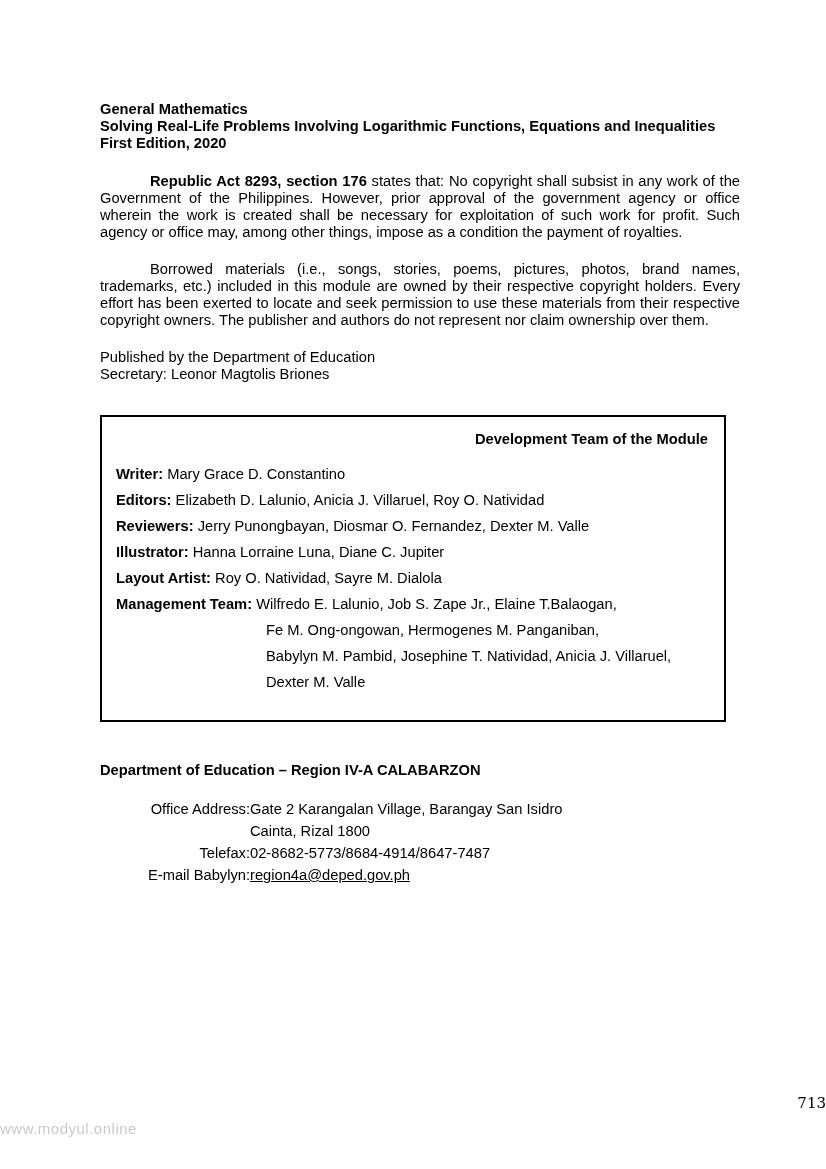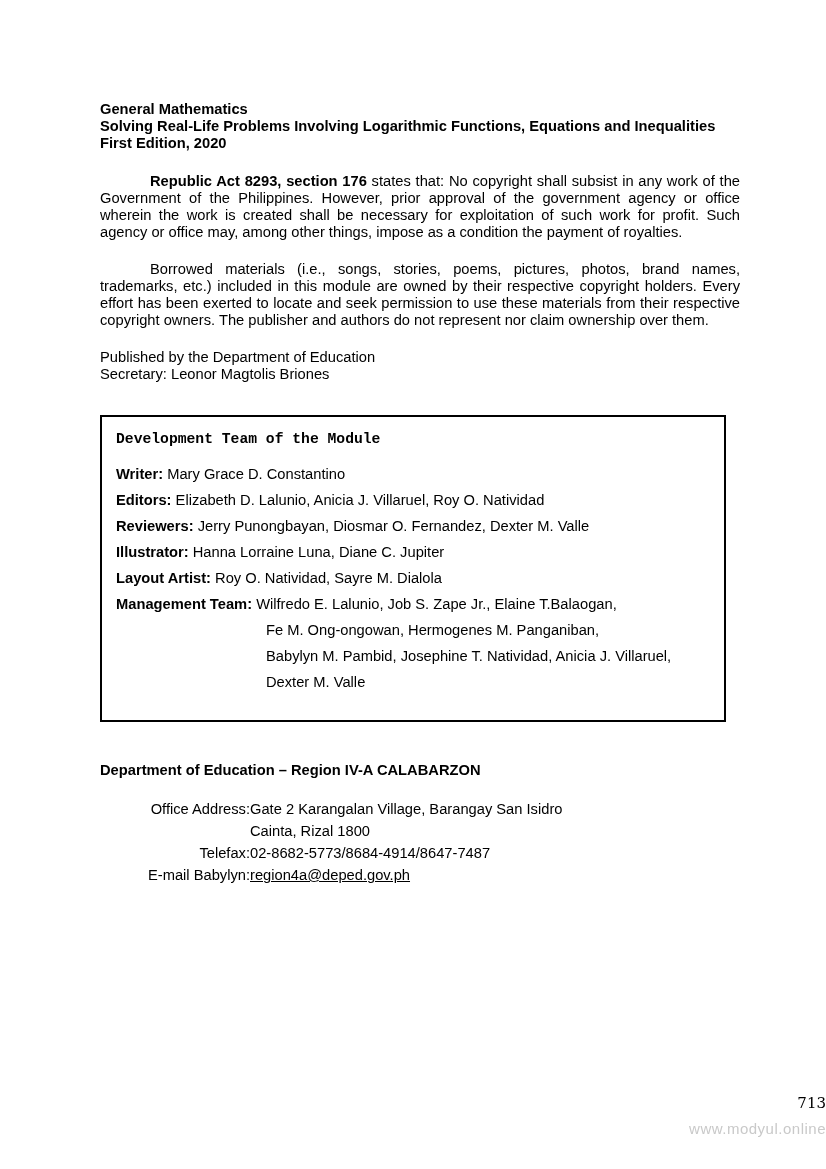--- a/index.html
+++ b/index.html
@@ -28,24 +28,23 @@
     margin-bottom: 20px;
   }
   .publisher { margin-bottom: 32px; }
   .dev-box {
     width: 626px;
     border: 2px solid #000000;
     padding: 14px 16px 20px 14px;
     margin-bottom: 40px;
   }
   .dev-box-title {
-    text-align: left;
+    text-align: right;
     font-weight: bold;
     margin-bottom: 18px;
-    font-family: Liberation Mono, monospace;
   }
   .dev-row { margin-bottom: 9px; }
   .dev-row b { font-weight: bold; }
   .dev-cont {
     padding-left: 150px;
     margin-bottom: 9px;
   }
   .contact-title {
     font-weight: bold;
     margin-bottom: 19px;
@@ -72,21 +71,21 @@
     top: 1095px;
     text-align: right;
     font-family: "DejaVu Serif", "Liberation Serif", serif;
     font-size: 15px;
   }
   .watermark {
     position: absolute;
     left: 0;
     right: 0;
     top: 1120px;
-    text-align: right;
+    text-align: left;
     font-size: 15px;
     color: #c9c9c9;
     letter-spacing: 0.5px;
   }
 </style>
 </head>
 <body>
 
 <div class="content">
 

